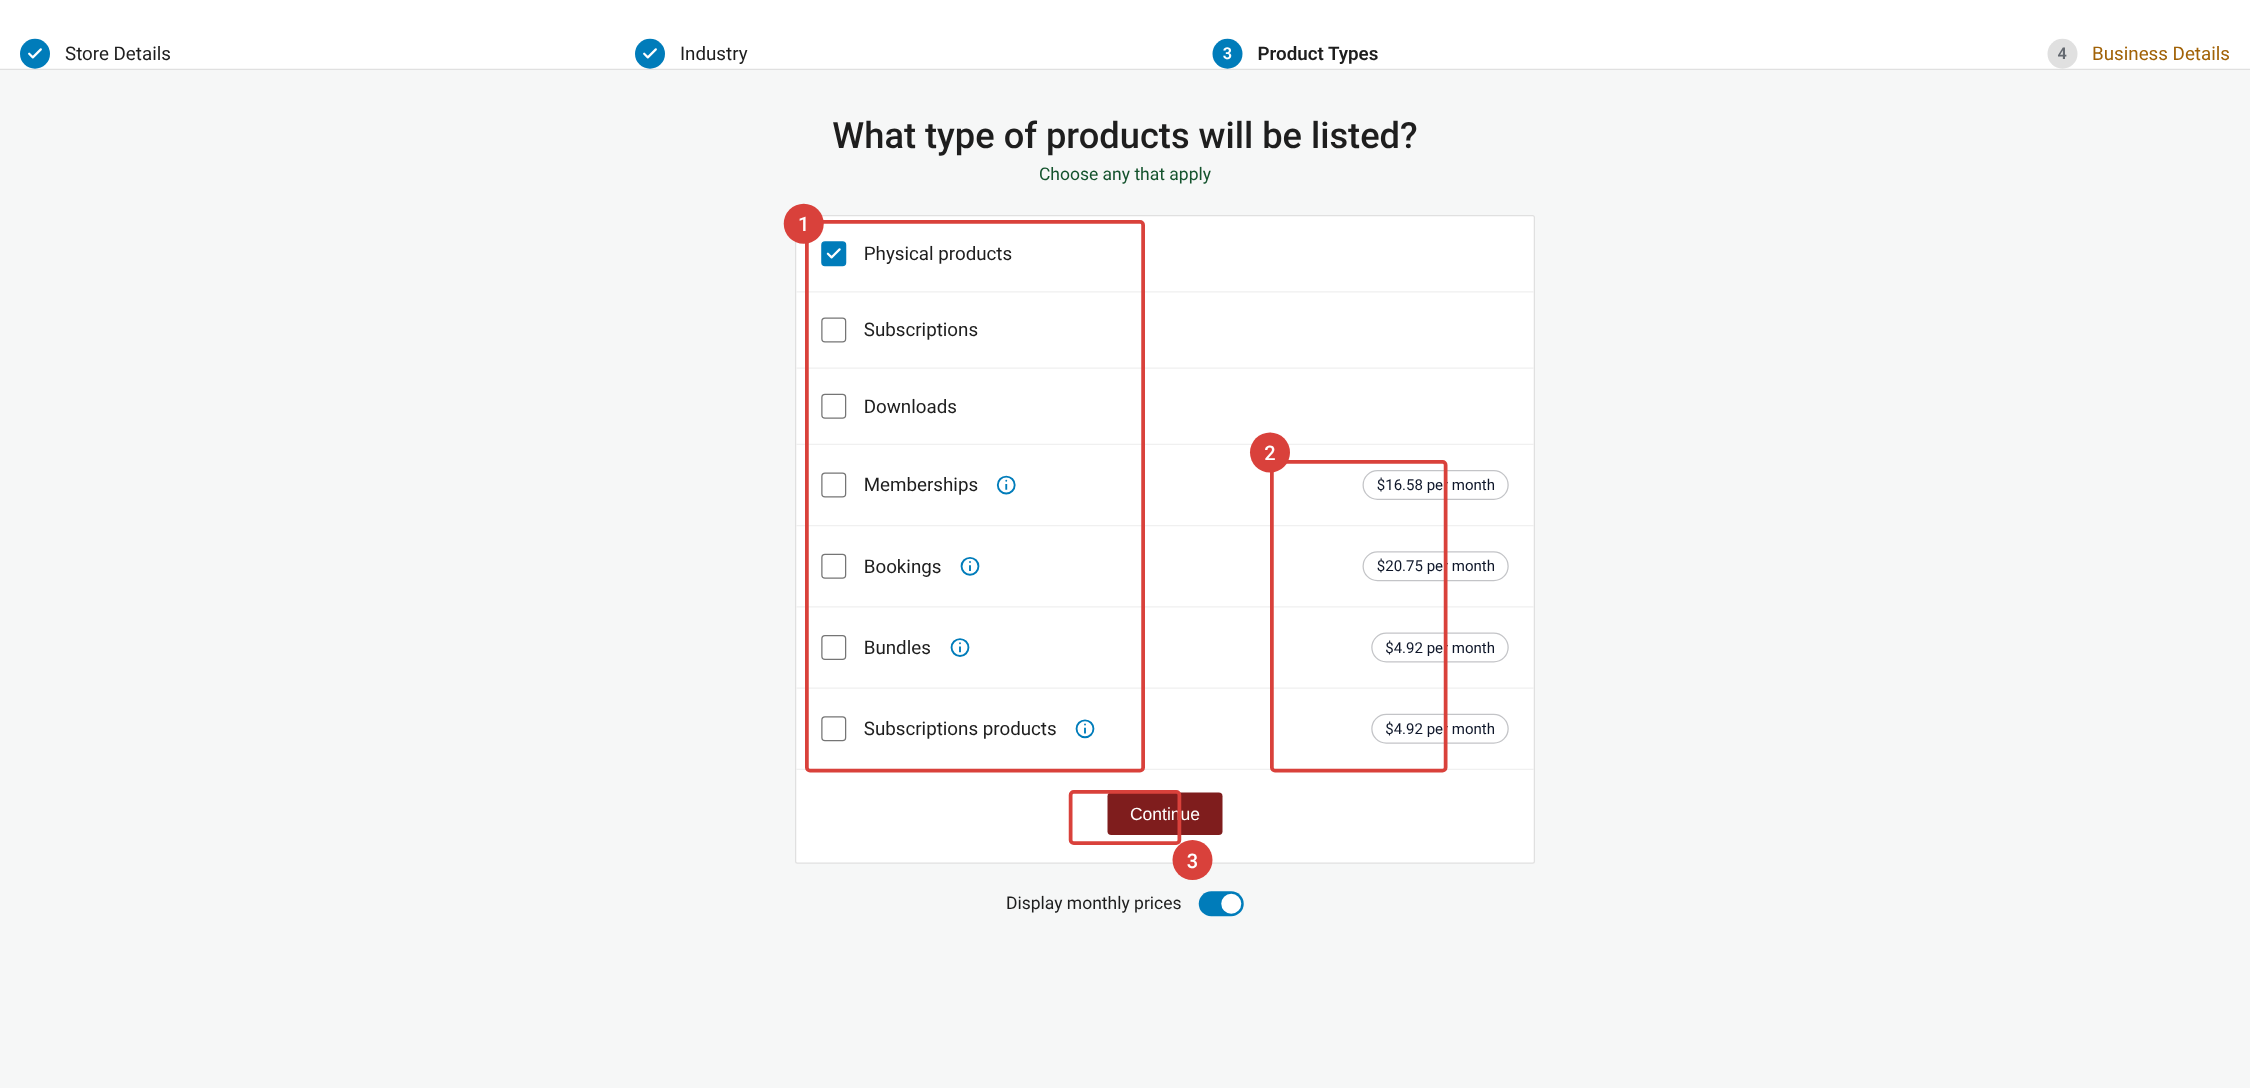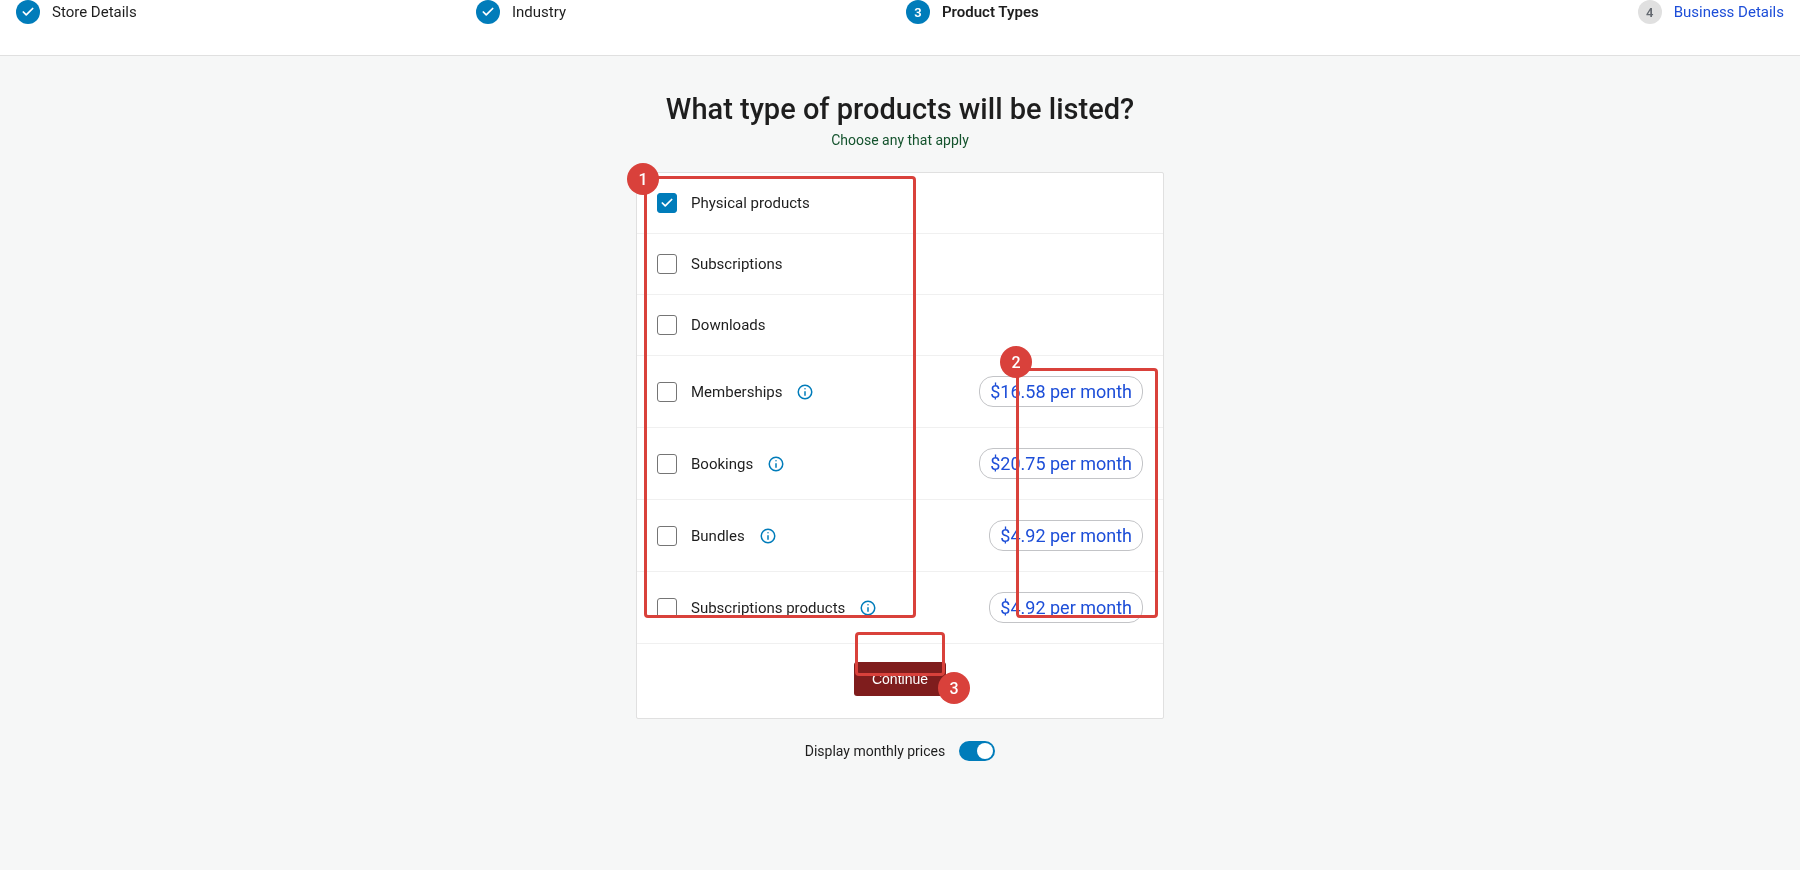--- a/index.html
+++ b/index.html
@@ -8,25 +8,26 @@
     background: #f6f7f7;
     color: #1e1e1e;
     width: 1800px;
     height: 870px;
     overflow: hidden;
   }
 
   
   .stepper {
     display: flex;
-    align-items: flex-start;
+    align-items: flex-end;
     background: #ffffff;
     border-bottom: 1px solid #e0e0e0;
     height: 56px;
     padding: 0 16px;
+    gap: 32px;
   }
   .step {
     display: flex;
     align-items: center;
     gap: 12px;
     flex: 1;
     min-width: 0;
   }
   .step-circle {
     width: 24px;
@@ -41,21 +42,21 @@
     flex-shrink: 0;
   }
   .step-circle.completed { background: #007cba; }
   .step-circle.current   { background: #007cba; }
   .step-circle.upcoming  { background: #e0e0e0; color: #646970; }
   .step-label {
     font-size: 15px;
     color: #1e1e1e;
   }
   .step.current .step-label { font-weight: 600; }
-  .step.upcoming .step-label { color: #1d4ed8; }
+  .step.upcoming .step-label { color: #a16207; }
   .step.right { justify-content: flex-end; flex: 0 0 auto; }
 
   .checkmark-svg { width: 14px; height: 14px; }
 
   .step-store    { flex: 0 0 460px; }
   .step-industry { flex: 0 0 430px; }
   .step-product  { flex: 1; }
   .step-business { flex: 0 0 200px; }
 
   
@@ -70,21 +71,21 @@
     margin-bottom: 6px;
   }
   .subheading {
     text-align: center;
     font-size: 14px;
     color: #14532d;
     margin-bottom: 24px;
   }
 
   .card {
-    width: 528px;
+    width: 592px;
     margin: 0 auto;
     background: #fff;
     border: 1px solid #e0e0e0;
     border-radius: 2px;
     position: relative;
   }
 
   .option-row {
     display: flex;
     align-items: center;
@@ -119,22 +120,22 @@
 
   .info-icon {
     width: 18px; height: 18px;
     color: #007cba;
     flex-shrink: 0;
   }
 
   .spacer { flex: 1; }
 
   .price-pill {
-    font-size: 18px;
-    color: #1d4ed8;
+    font-size: 12px;
+    color: #0f172a;
     border: 1px solid #c3c4c7;
     border-radius: 14px;
     padding: 4px 10px;
     background: #fff;
     white-space: nowrap;
   }
 
   .card-footer {
     padding: 18px 20px 22px;
     display: flex;

